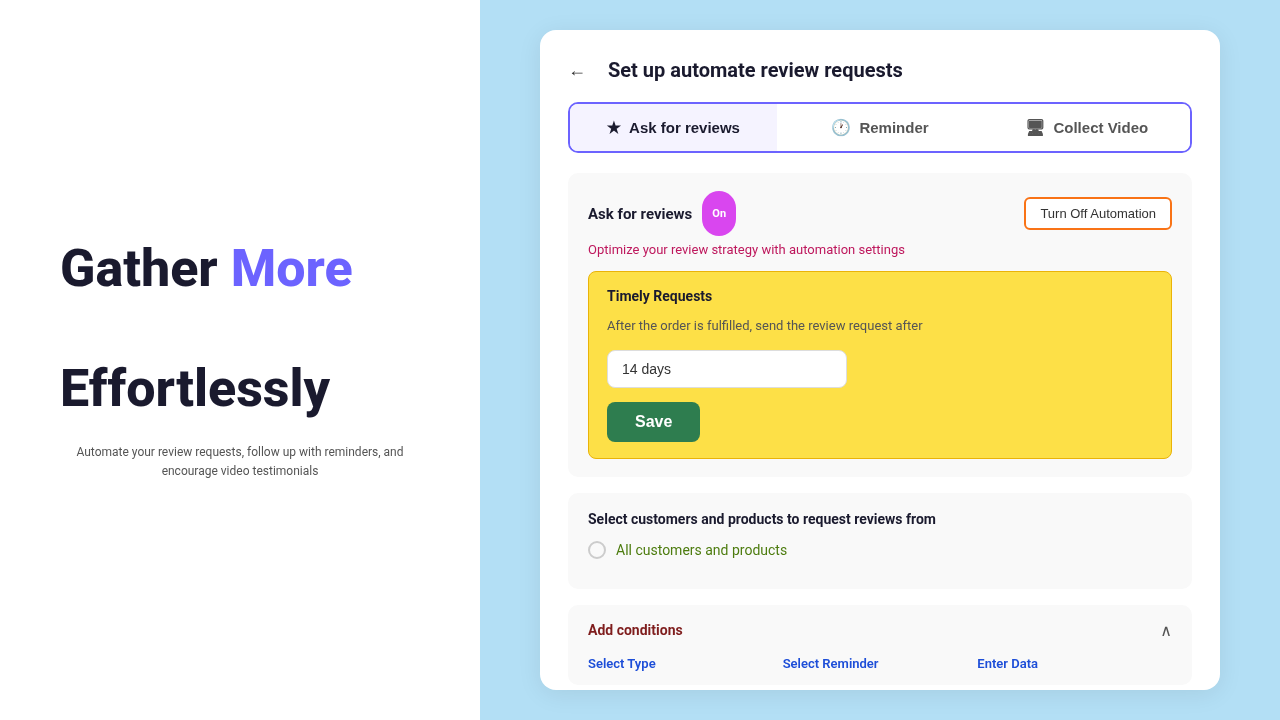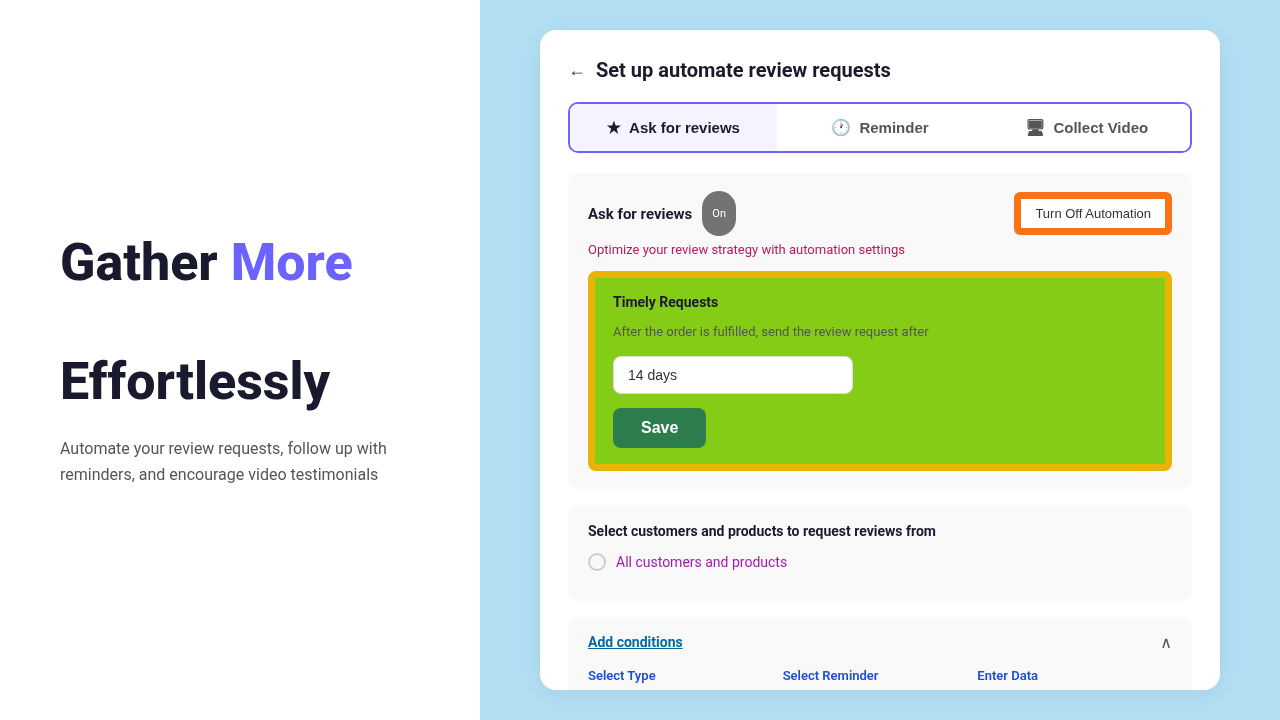--- a/index.html
+++ b/index.html
@@ -23,24 +23,25 @@
       font-size: 52px;
       font-weight: 800;
       line-height: 1.15;
       color: #1a1a2e;
       margin-bottom: 24px;
     }
     .left-panel h1 .highlight {
       color: #6c63ff;
     }
     .left-panel p {
-      font-size: 16px;
+      font-size: 12px;
       color: #555;
       line-height: 1.6;
       max-width: 380px;
+      text-align: center;
     }
     .right-panel {
       flex: 1;
       background: #b3dff5;
       display: flex;
       align-items: center;
       justify-content: center;
       padding: 20px;
     }
     .card {
@@ -65,20 +66,21 @@
     }
     .page-header .back-arrow {
       color: #333;
       font-size: 18px;
       cursor: pointer;
     }
     .page-header h2 {
       font-size: 20px;
       font-weight: 700;
       color: #1a1a2e;
+      margin-left: 12px;
     }
     .tabs {
       display: flex;
       border: 2px solid #6c63ff;
       border-radius: 10px;
       overflow: hidden;
       margin-bottom: 20px;
     }
     .tab {
       flex: 1;
@@ -118,47 +120,47 @@
       display: flex;
       align-items: center;
       gap: 10px;
     }
     .section-title {
       font-size: 15px;
       font-weight: 700;
       color: #1a1a2e;
     }
     .badge-on {
-      background: #737373;
+      background: #d946ef;
       color: #fff;
       font-size: 11px;
-      font-weight: 400;
+      font-weight: 700;
       padding: 16px 10px;
       border-radius: 20px;
     }
     .btn-off-automation {
       background: #fff;
-      border: 7px solid #f97316;
+      border: 2px solid #f97316;
       border-radius: 6px;
       padding: 7px 14px;
       font-size: 13px;
       color: #333;
       cursor: pointer;
       font-weight: 500;
     }
     .section-subtitle {
       font-size: 13px;
       color: #be185d;
       margin-bottom: 14px;
     }
     .inner-card {
-      background: #84cc16;
+      background: #fde047;
       border-radius: 8px;
       padding: 16px 18px;
-      border: 7px solid #eab308;
+      border: 1px solid #eab308;
     }
     .inner-card-title {
       font-size: 14px;
       font-weight: 700;
       color: #1a1a2e;
       margin-bottom: 12px;
     }
     .inner-card-desc {
       font-size: 13px;
       color: #555;
@@ -202,21 +204,21 @@
       font-weight: 700;
       color: #1a1a2e;
       margin-bottom: 14px;
     }
     .radio-option {
       display: flex;
       align-items: center;
       gap: 10px;
       margin-bottom: 12px;
       font-size: 14px;
-      color: #a21caf;
+      color: #4d7c0f;
     }
     .radio-circle {
       width: 18px;
       height: 18px;
       border-radius: 50%;
       border: 2px solid #ccc;
       display: flex;
       align-items: center;
       justify-content: center;
       flex-shrink: 0;
@@ -241,22 +243,21 @@
     .add-conditions-header {
       display: flex;
       align-items: center;
       justify-content: space-between;
       padding: 16px 20px;
       cursor: pointer;
     }
     .add-conditions-title {
       font-size: 14px;
       font-weight: 700;
-      color: #0369a1;
-      text-decoration: underline;
+      color: #7f1d1d;
     }
     .chevron-icon {
       font-size: 16px;
       color: #555;
     }
     .conditions-table-header {
       display: grid;
       grid-template-columns: 1fr 1fr 1fr auto;
       gap: 10px;
       padding: 0 20px 14px 20px;

